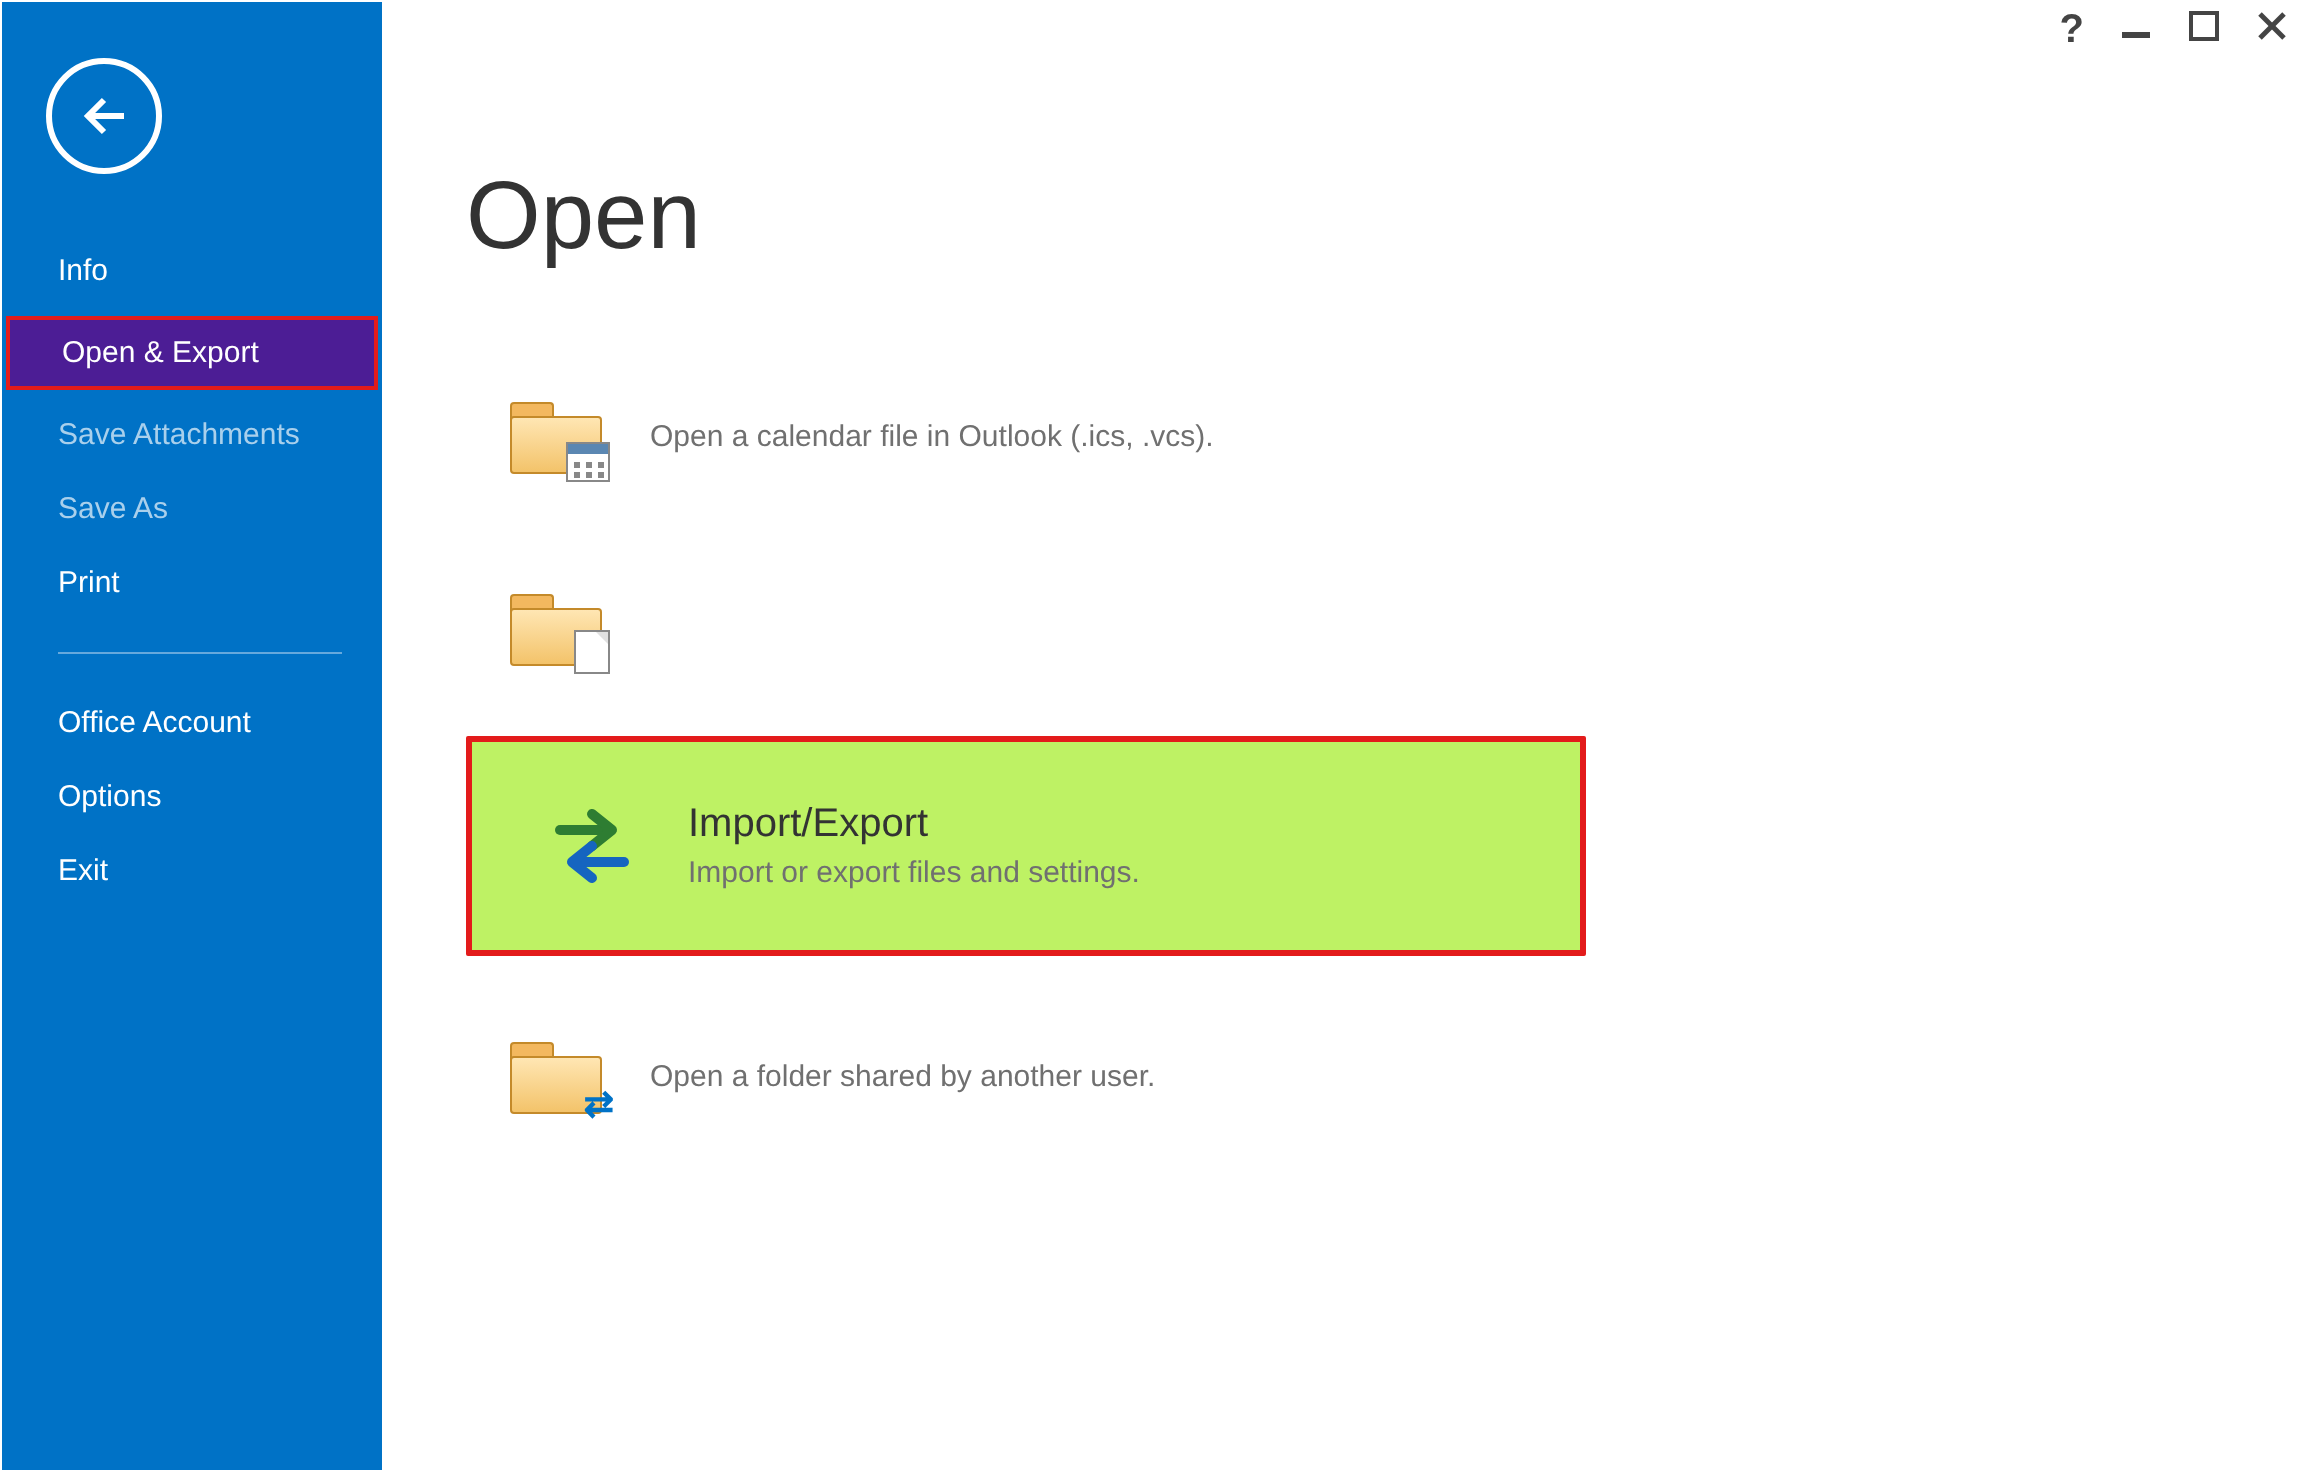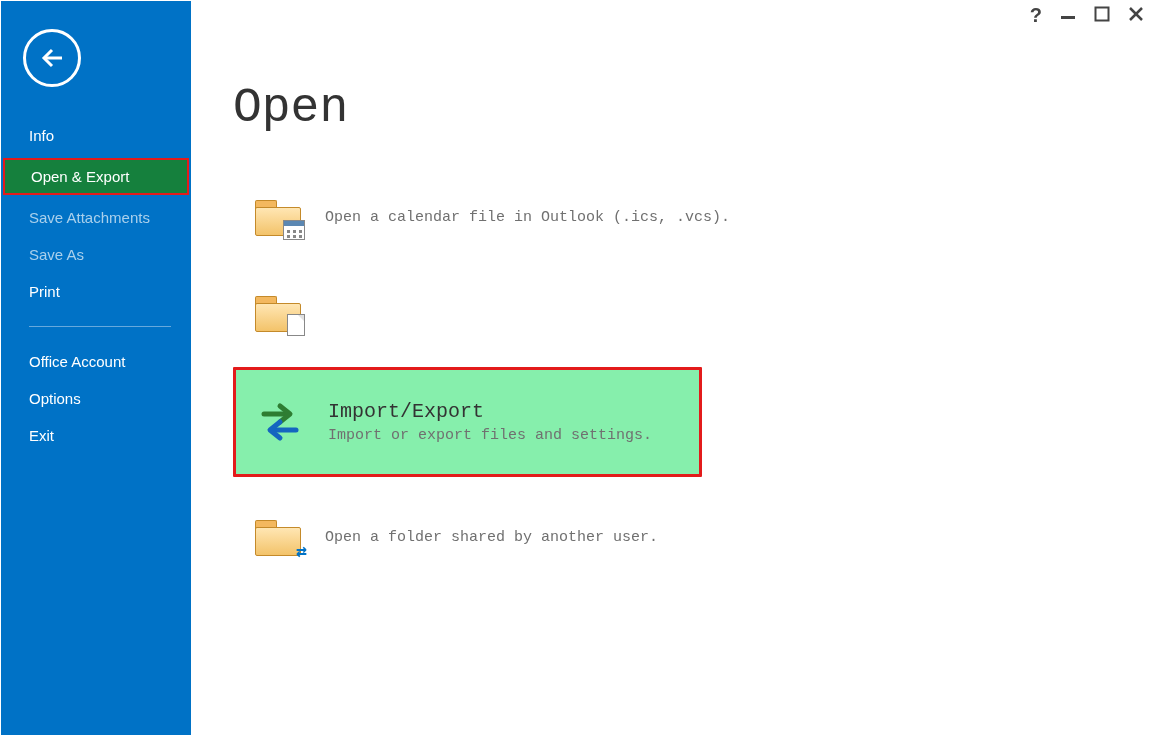--- a/index.html
+++ b/index.html
@@ -60,60 +60,59 @@
   .back-circle svg { display: block; }
 
   .side-item {
     padding: 10px 0 10px 28px;
     font-size: 15px;
     color: #ffffff;
     cursor: pointer;
   }
   .side-item.dim { color: #a9d0ec; }
   .side-item.selected {
-    background: #15803d;
+    background: #4c1d95;
     border: 2px solid #e31b1b;
     margin: 4px 2px;
     padding: 8px 0 8px 26px;
   }
   .side-divider {
     border: none;
     border-top: 1px solid #66a9dd;
     margin: 16px 20px 16px 28px;
   }
 
   
   .main {
     flex: 1;
     padding: 0 40px;
     position: relative;
-    font-family: Liberation Mono, monospace;
   }
   .page-title {
     font-size: 48px;
     font-weight: 300;
     color: #333333;
     margin: 80px 0 40px 0;
   }
 
   .option-row {
     display: flex;
     align-items: center;
     padding: 18px 8px;
     margin-bottom: 12px;
     cursor: pointer;
     box-sizing: border-box;
     width: 560px;
     border-radius: 1px;
   }
   .option-row.highlight {
-    background: #86efac;
+    background: #bef264;
     border: 3px solid #e31b1b;
-    width: 469px;
-    padding: 28px 8px;
+    width: 560px;
+    padding: 28px 24px;
     margin-top: 6px;
     margin-bottom: 18px;
   }
   .option-icon {
     width: 56px;
     height: 48px;
     flex-shrink: 0;
     margin-left: 8px;
     margin-right: 20px;
     display: flex;

